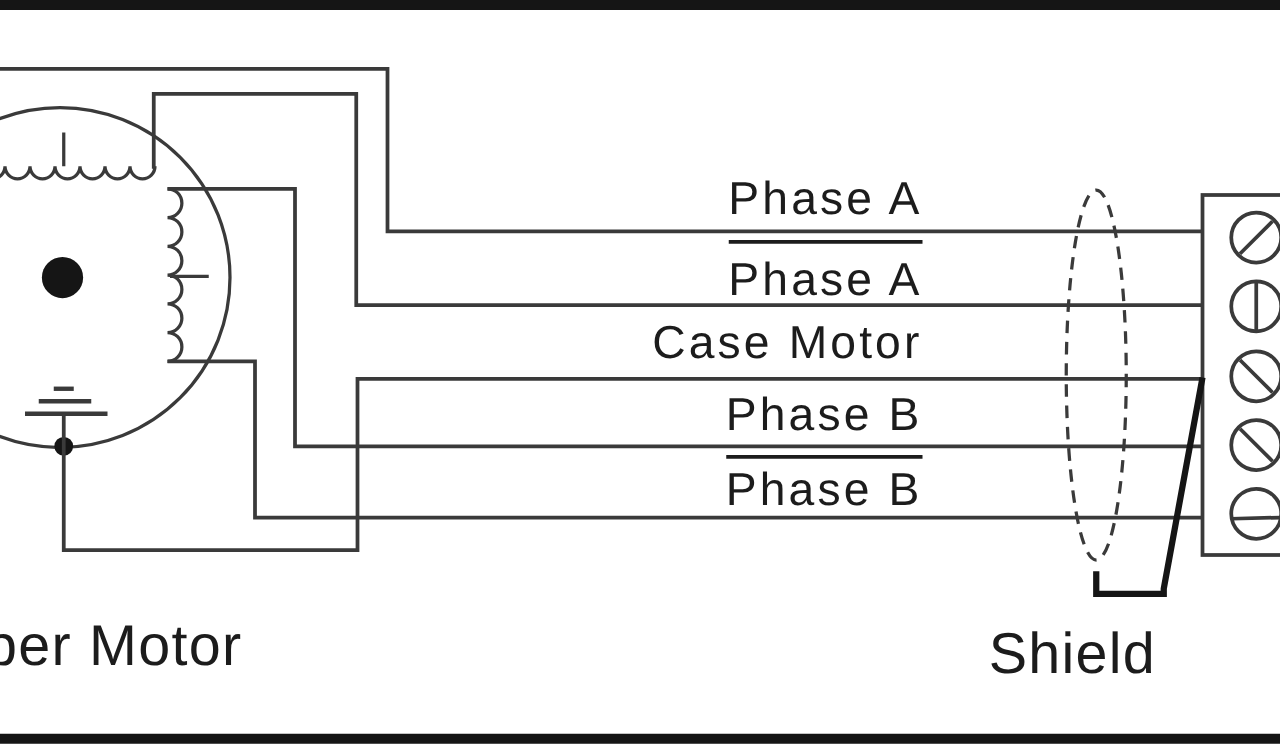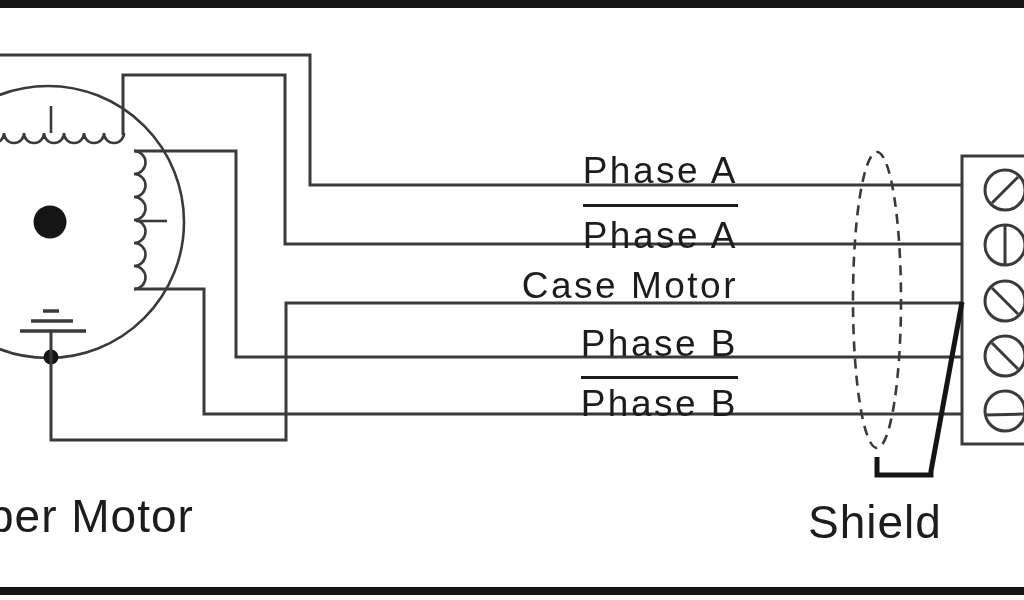--- a/index.html
+++ b/index.html
@@ -9,21 +9,21 @@
   .canvas{
     position:relative; width:1024px; height:600px;
     background:var(--bg); overflow:hidden;
     font-family:"Liberation Sans", sans-serif;
   }
   svg.art{position:absolute;left:0;top:0;}
   .lbl{
     position:absolute; color:var(--text); white-space:nowrap;
     line-height:1; letter-spacing:2.5px;
   }
-  .wire-lbl{ font-size:37px; right:286px; text-align:left;margin-top:12px; }
+  .wire-lbl{ font-size:37px; right:286px; text-align:left; }
   .overline{ border-top:3px solid var(--text); display:inline-block; }
   .big-lbl{ font-size:46px; letter-spacing:1px; }
 </style>
 </head>
 <body>
 
 <div class="canvas">
 
   <svg class="art" width="1024" height="600" viewBox="0 0 1024 600">
 
@@ -92,15 +92,15 @@
   <div class="lbl wire-lbl" style="top:192px"><span class="overline" style="padding-top:10px">Phase A</span></div>
 
   <div class="lbl wire-lbl" style="top:255px">Case Motor</div>
 
   <div class="lbl wire-lbl" style="top:313px">Phase B</div>
 
   <div class="lbl wire-lbl" style="top:364px"><span class="overline" style="padding-top:6px">Phase B</span></div>
 
   <div class="lbl big-lbl" style="left:-12px; top:493px">per Motor</div>
 
-  <div class="lbl big-lbl" style="left:808px; top:499px">Shield</div>
+  <div class="lbl big-lbl" style="left:791px; top:499px">Shield</div>
 
 </div>
 
 </body></html>

